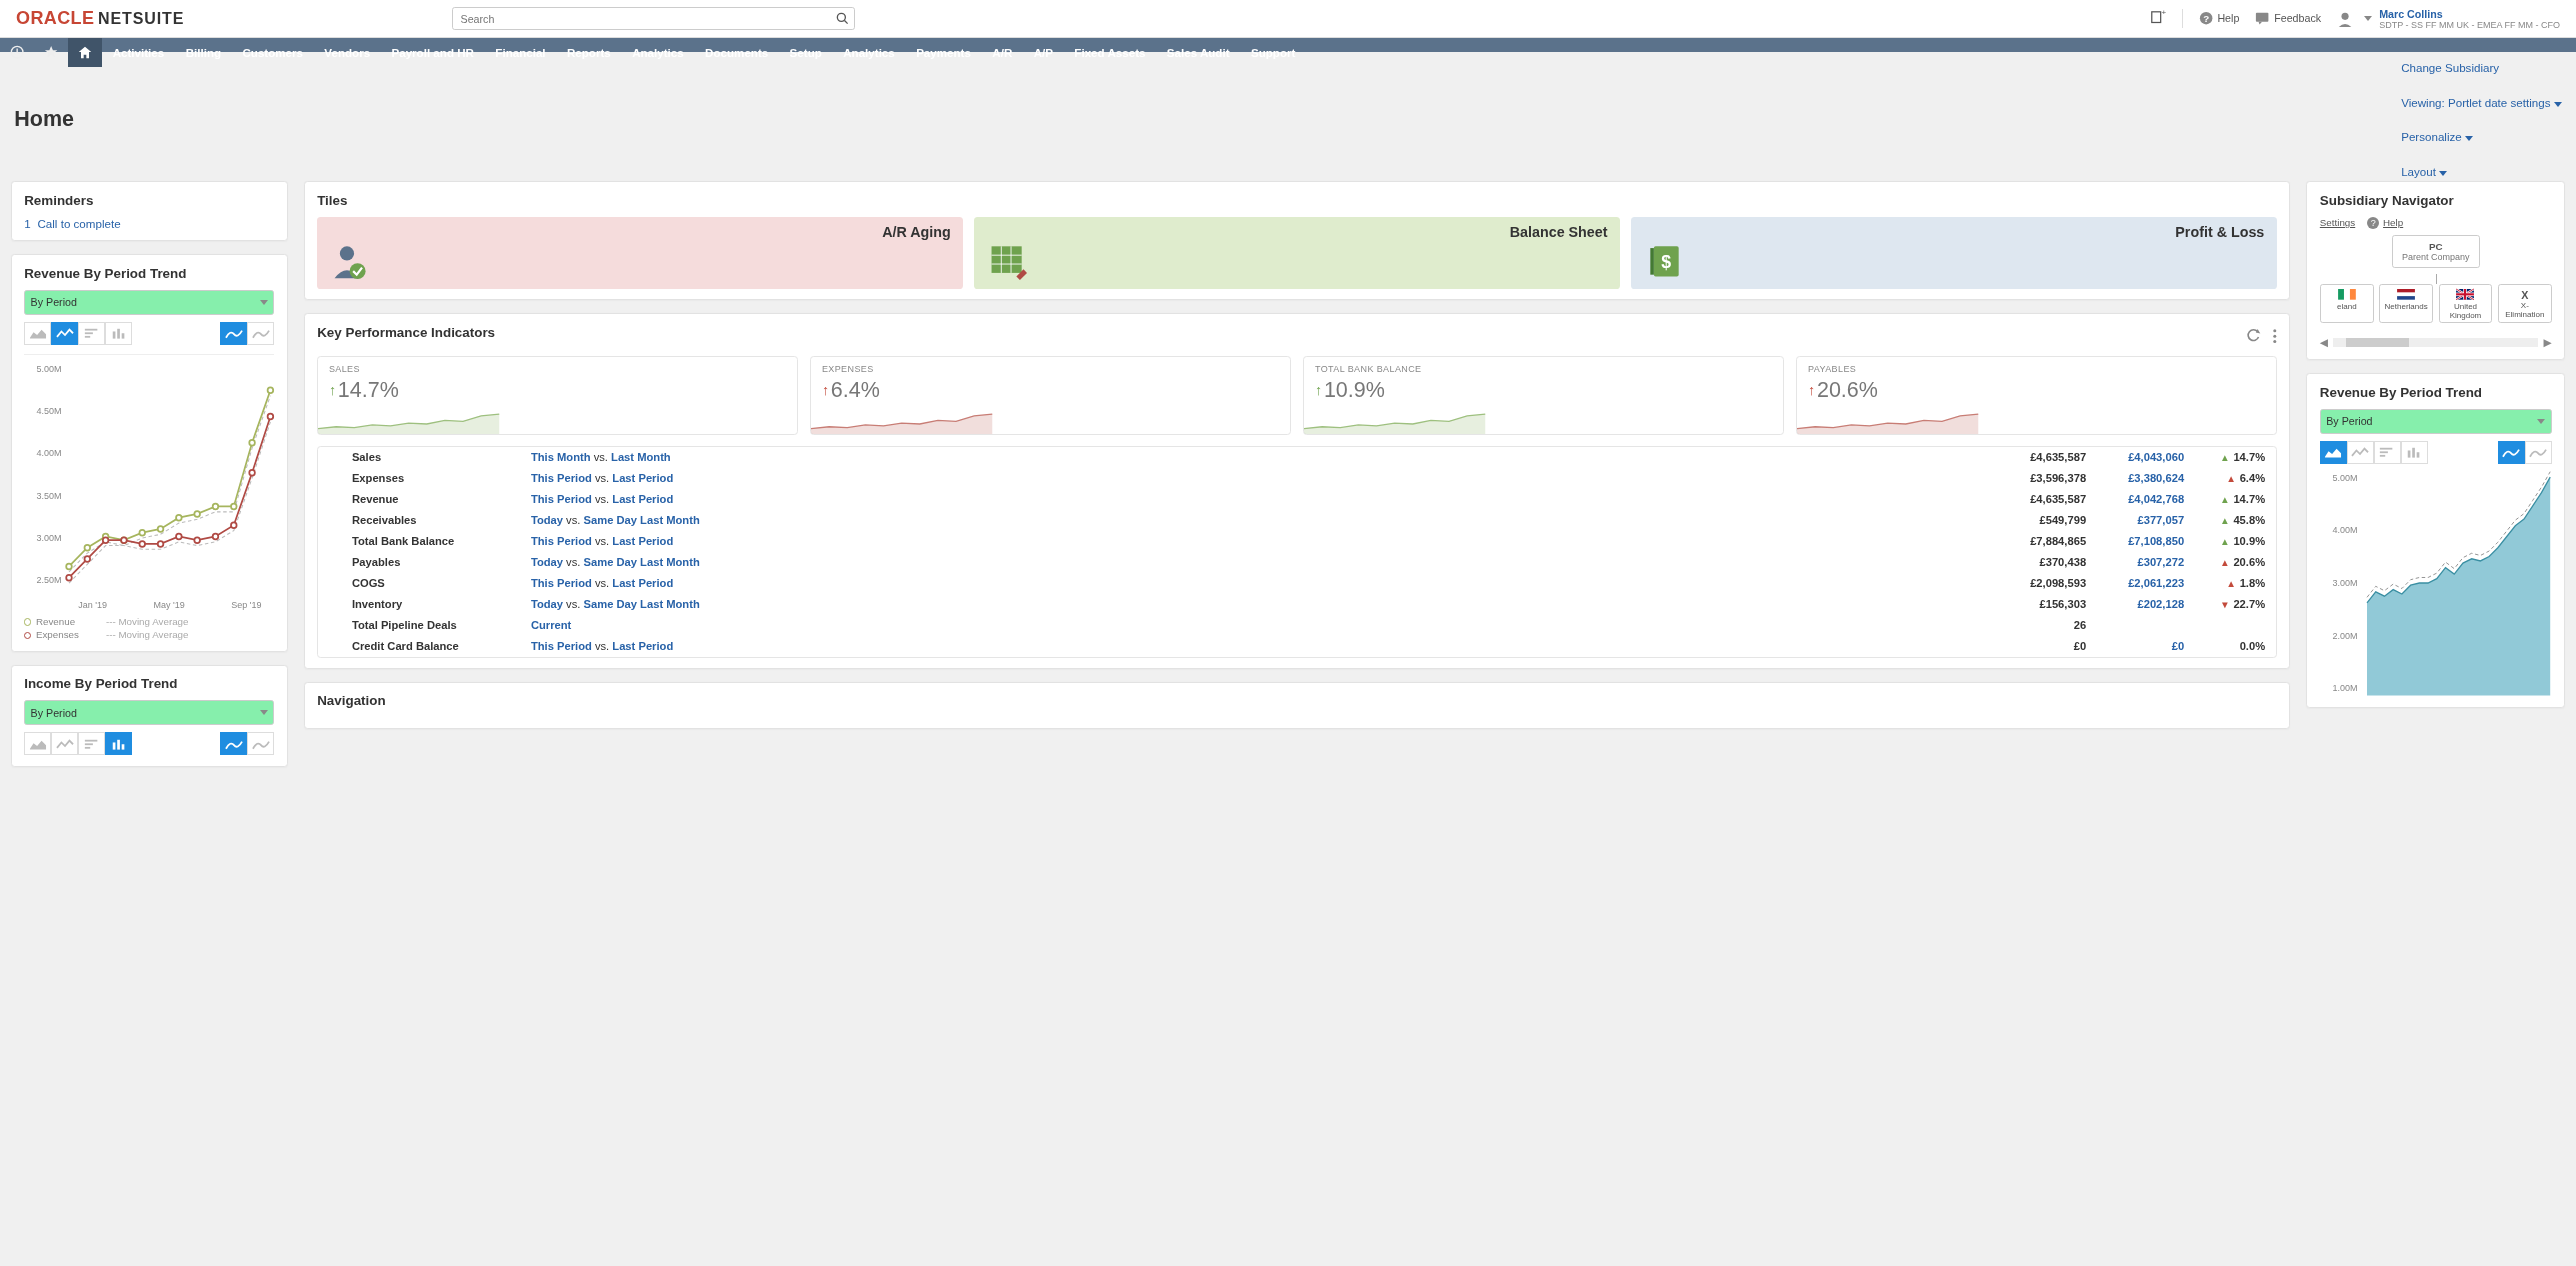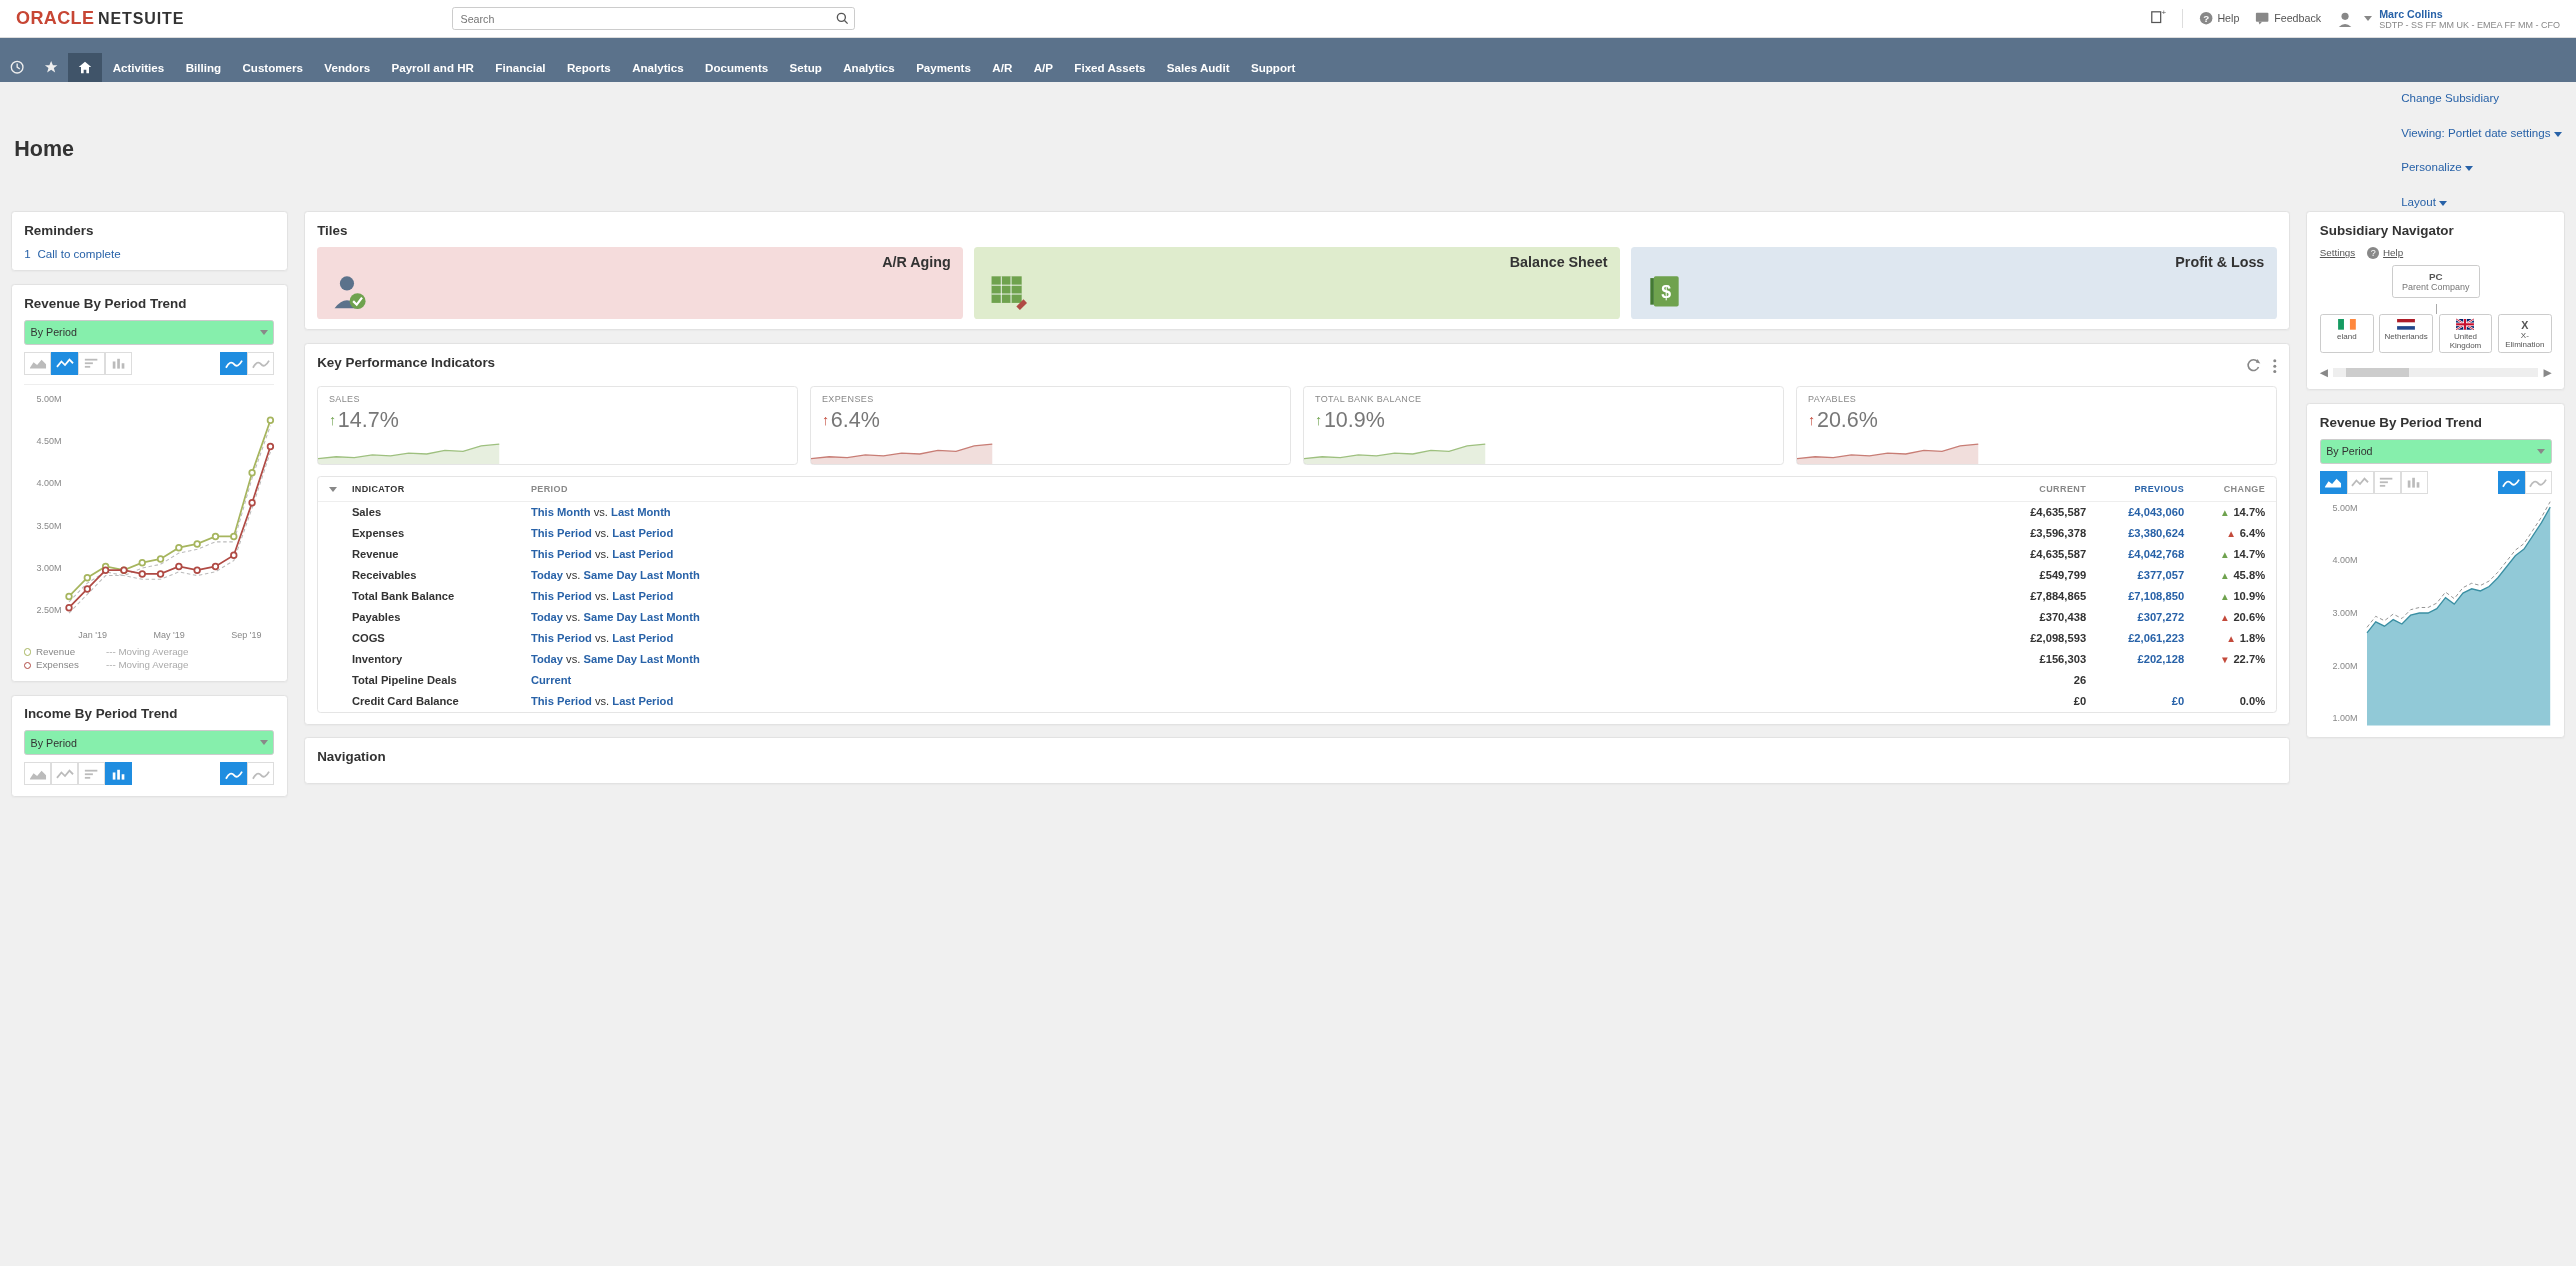--- a/index.html
+++ b/index.html
@@ -14,21 +14,21 @@
 .search-wrap { margin-left: 268px; position: relative; }
 .search-input { width: 403px; height: 23px; border: 0.9px solid #ccc; border-radius: 2.7px; padding: 0 25px 0 7.2px; font-size: 10.7px; }
 .search-wrap .sicon { position: absolute; right: 7.2px; top: 4.5px; color: #666; }
 .top-right { margin-left: auto; display: flex; align-items: center; gap: 16px; color: #555; font-size: 10.7px; }
 .top-right .sep { width: 0.9px; height: 19.7px; background: #ddd; }
 .userbox { display:flex; align-items:center; gap:7.2px; }
 .userbox .uname { color:#2862a8; font-weight:600; font-size:10.7px; }
 .userbox .urole { color:#888; font-size:9px; }
 
 
-.navbar { background: #5b728b; height: 44px; display: flex; align-items: flex-end; }
+.navbar { background: #5b728b; height: 14px; display: flex; align-items: flex-start; }
 .navbar .nbtn { width: 34px; height: 29px; display:flex; align-items:center; justify-content:center; color:#eee; }
 .navbar .nbtn.home { background:#405469; }
 .navbar .nitem { color:#fff; padding:0 10.7px; line-height:29px; font-size:11.6px; font-weight:600; cursor:pointer; }
 
 
 .page-head { display:flex; align-items:center; padding:9px 14.3px 3.6px 14.3px; }
 .page-head h1 { font-size:21.5px; color:#333; font-weight:600; }
 .page-head .right { margin-left:auto; display:flex; gap:21.5px; font-size:11.6px; color:#2862a8;flex-direction:column; }
 
 
@@ -483,28 +483,20 @@
               <span>20.6%</span>
             </div>
     <svg class="spark" viewBox="0 0 200 32" preserveAspectRatio="none">
       <path d="M0 26 L20 24 L40 25 L60 22 L80 23 L100 20 L120 21 L140 17 L160 18 L180 12 L200 10 L200 32 L0 32 Z" fill="rgba(200,125,117,0.25)"></path>
       <path d="M0 26 L20 24 L40 25 L60 22 L80 23 L100 20 L120 21 L140 17 L160 18 L180 12 L200 10" fill="none" stroke="#c87d75" stroke-width="1.5"></path>
     </svg>
           </div>
         </div>
 
       <div class="kpi-table">
-        <div class="thead">
-          <div class="c1"><span class="tri-down"></span></div>
-          <div class="c2">INDICATOR</div>
-          <div class="c3">PERIOD</div>
-          <div class="c4">CURRENT</div>
-          <div class="c5">PREVIOUS</div>
-          <div class="c6">CHANGE</div>
-        </div>
         <div id="kpi-rows">
             <div class="trow">
     <div class="c1"></div>
     <div class="c2">Sales</div>
     <div class="c3"><a>This Month</a> <span class="vs">vs.</span> <a>Last Month</a></div>
     <div class="c4">£4,635,587</div>
     <div class="c5">£4,043,060</div>
     <div class="c6"><span class="arrow-up">▲</span>14.7%</div>
             </div>
             <div class="trow">

